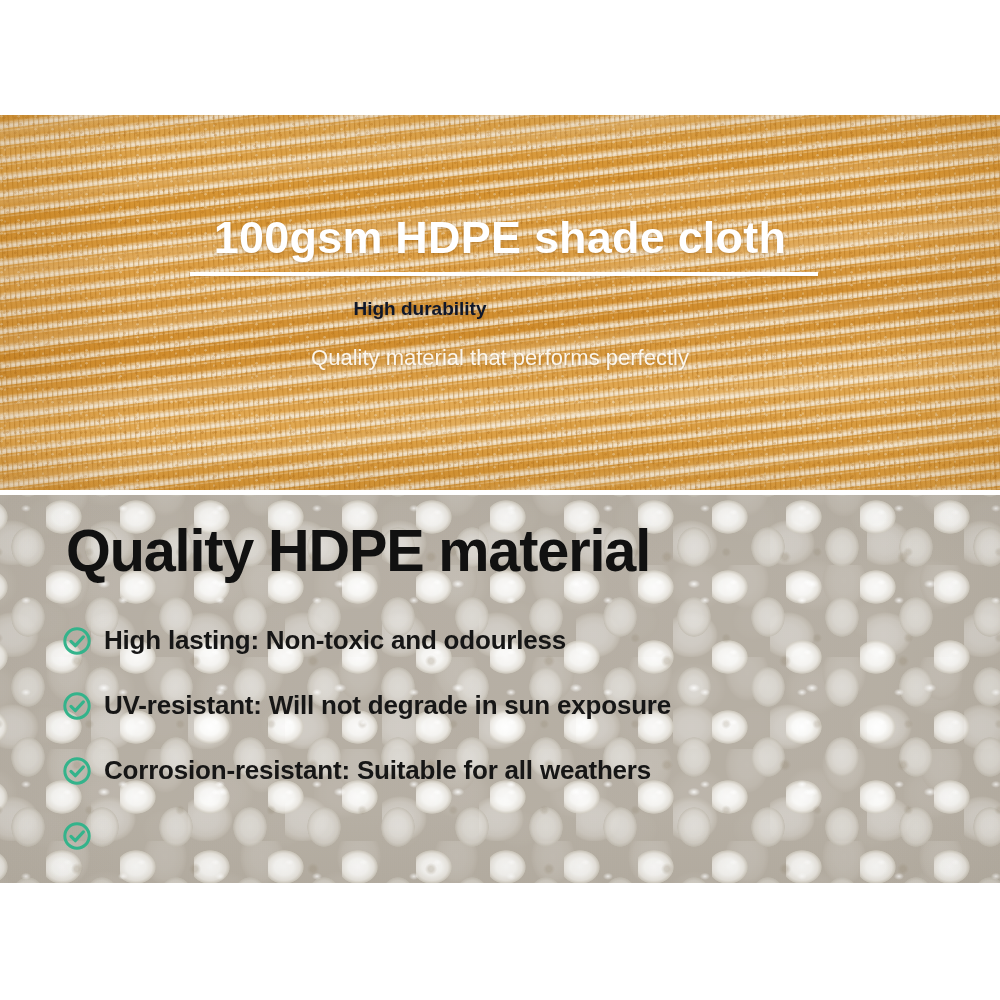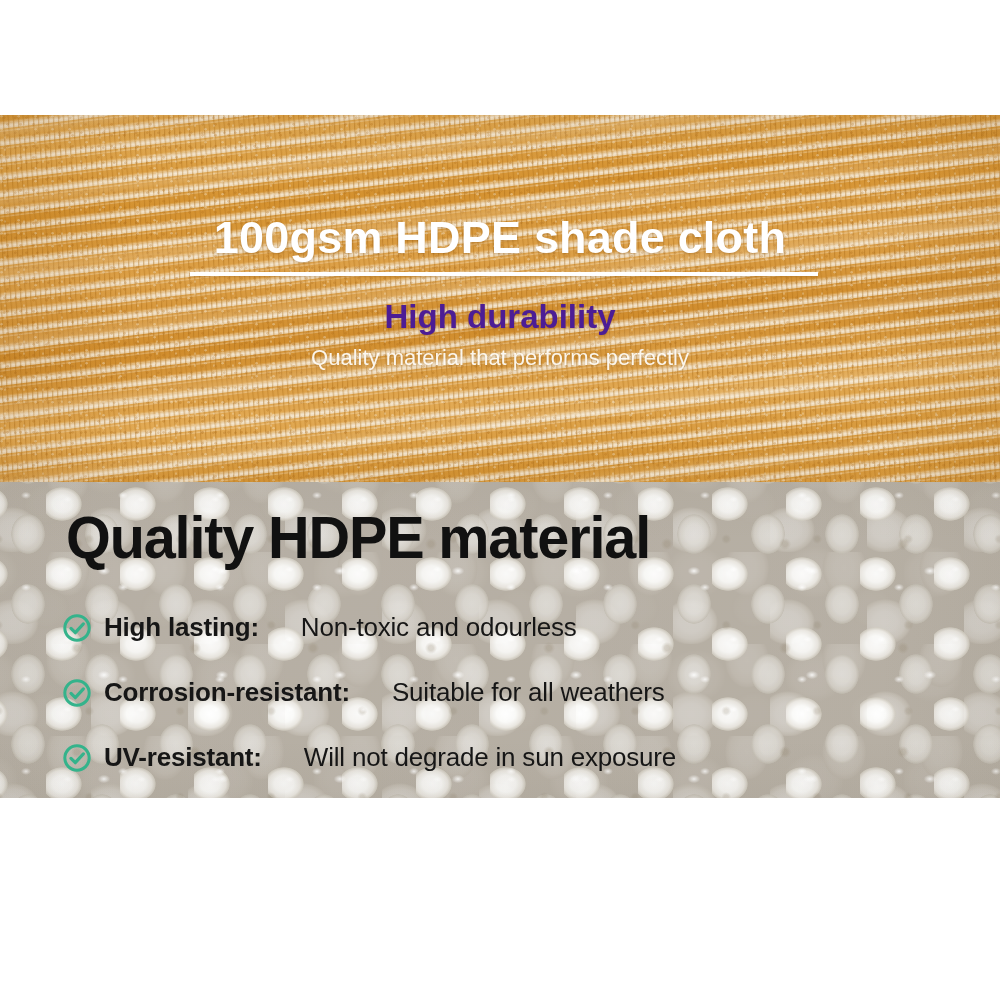--- a/index.html
+++ b/index.html
@@ -160,47 +160,47 @@
     width: 628px;
     height: 4px;
     background: #ffffff;
     box-shadow: 0 1px 2px rgba(120,70,10,0.25);
   }
 
   .subhead {
     position: absolute;
     left: 0;
     top: 183px;
-    width: 1000px;
-    font-size: 33px;
+    width: 840px;
+    font-size: 19px;
     font-weight: 600;
-    color: #4c1d95;
+    color: #0f172a;
     white-space: nowrap;
     text-shadow: 0 1px 3px rgba(120,70,10,0.35);
   }
 
   .tagline {
     position: absolute;
     left: 0;
     top: 230px;
     width: 1000px;
     font-size: 22px;
     font-weight: 300;
     color: rgba(255,253,248,0.93);
     white-space: nowrap;
     text-shadow: 0 1px 3px rgba(120,70,10,0.30);
   }
 
   
   .pellets-panel {
     position: absolute;
     left: 0;
-    top: 482px;
-    width: 1000px;
-    height: 316px;
+    top: 495px;
+    width: 1000px;
+    height: 388px;
     overflow: hidden;
     background: #e5e5e5;
   }
 
   .pellets-base {
     position: absolute;
     inset: 0;
     background:
       radial-gradient(ellipse at 30% 20%, #ffffff 0%, #f4f3f0 60%, #e9e7e2 100%);
   }
@@ -323,22 +323,21 @@
     color: #161616;
     white-space: nowrap;
     letter-spacing: -0.2px;
   }
 
   .feature-label {
     font-weight: 700;
   }
 
   .feature-desc {
-    font-weight: 400;
-    margin-left: 35px;
+    font-weight: 700;
   }
 </style>
 </head>
 <body>
 
 <div id="canvas">
 
   <div class="fabric-panel">
     <div class="fabric-base"></div>
     <div class="fabric-threads"></div>
@@ -379,31 +378,31 @@
             <span class="feature-label">High lasting:</span><span class="feature-desc"> Non-toxic and odourless</span>
           </div>
         </div>
 
         <div class="feature-item">
           <svg class="check-icon" viewBox="0 0 32 32">
             <circle cx="16" cy="16" r="13" fill="none" stroke="#34b38b" stroke-width="3.2"></circle>
             <path d="M9.6 16.4 L14.2 21 L22.8 11.6" fill="none" stroke="#34b38b" stroke-width="3.4" stroke-linecap="round" stroke-linejoin="round"></path>
           </svg>
           <div class="feature-text">
-            <span class="feature-label">Corrosion-resistant:</span><span class="feature-desc"> Suitable for all weathers</span>
+            <span class="feature-label">UV-resistant:</span><span class="feature-desc"> Will not degrade in sun exposure</span>
           </div>
         </div>
 
         <div class="feature-item">
           <svg class="check-icon" viewBox="0 0 32 32">
             <circle cx="16" cy="16" r="13" fill="none" stroke="#34b38b" stroke-width="3.2"></circle>
             <path d="M9.6 16.4 L14.2 21 L22.8 11.6" fill="none" stroke="#34b38b" stroke-width="3.4" stroke-linecap="round" stroke-linejoin="round"></path>
           </svg>
           <div class="feature-text">
-            <span class="feature-label">UV-resistant:</span><span class="feature-desc"> Will not degrade in sun exposure</span>
+            <span class="feature-label">Corrosion-resistant:</span><span class="feature-desc"> Suitable for all weathers</span>
           </div>
         </div>
 
         <div class="feature-item">
           <svg class="check-icon" viewBox="0 0 32 32">
             <circle cx="16" cy="16" r="13" fill="none" stroke="#34b38b" stroke-width="3.2"></circle>
             <path d="M9.6 16.4 L14.2 21 L22.8 11.6" fill="none" stroke="#34b38b" stroke-width="3.4" stroke-linecap="round" stroke-linejoin="round"></path>
           </svg>
         </div>
 

